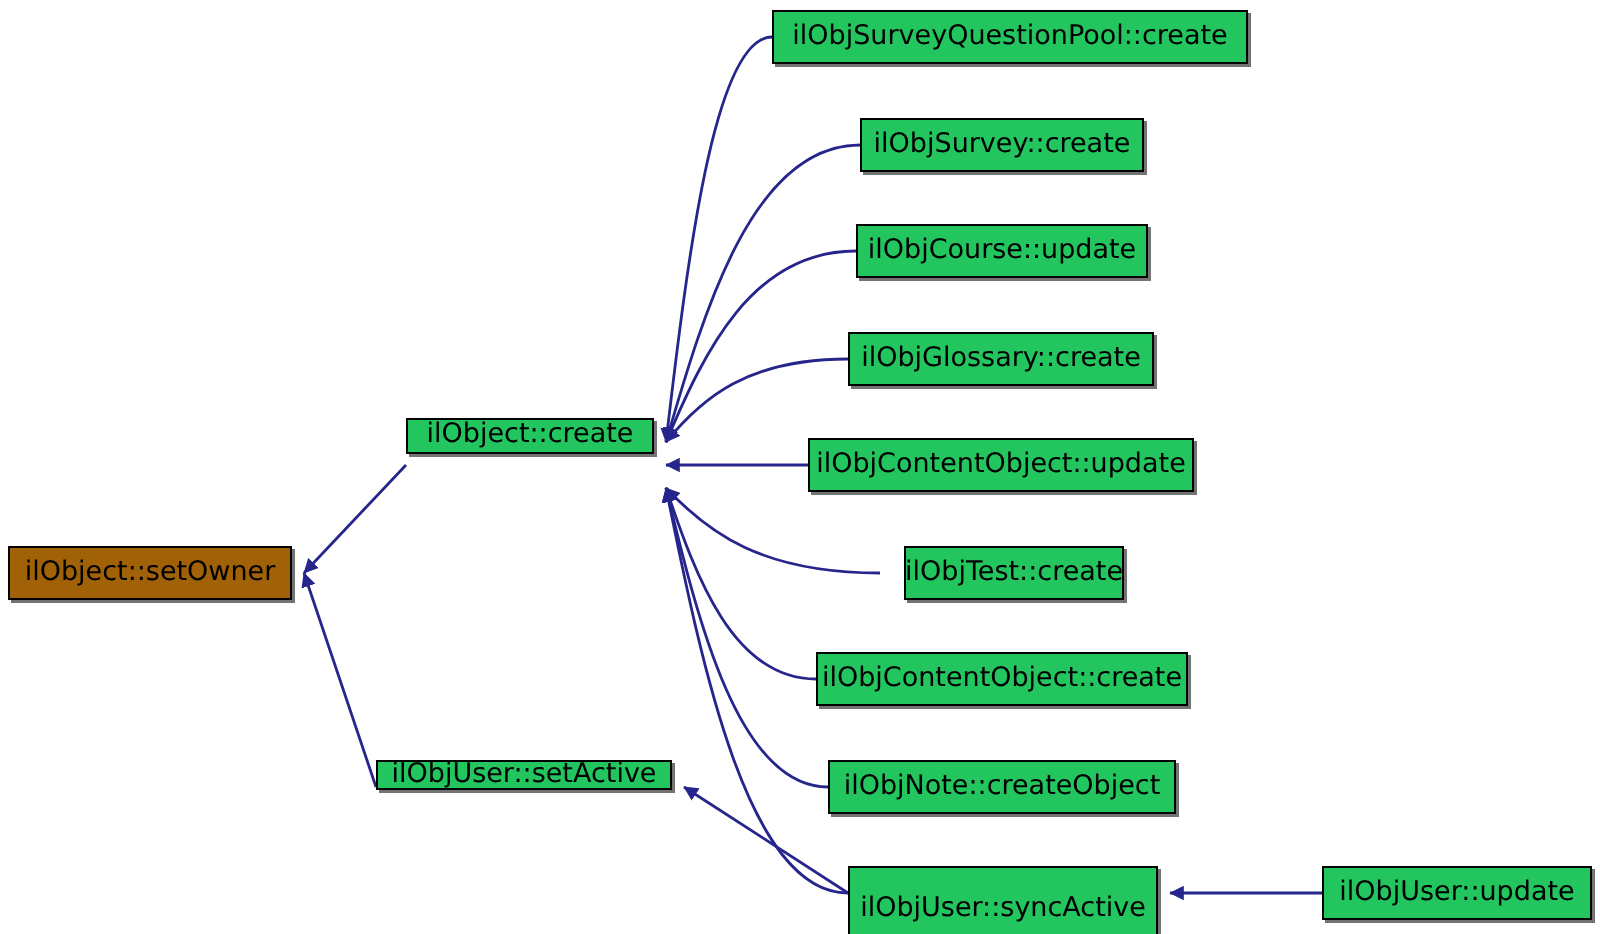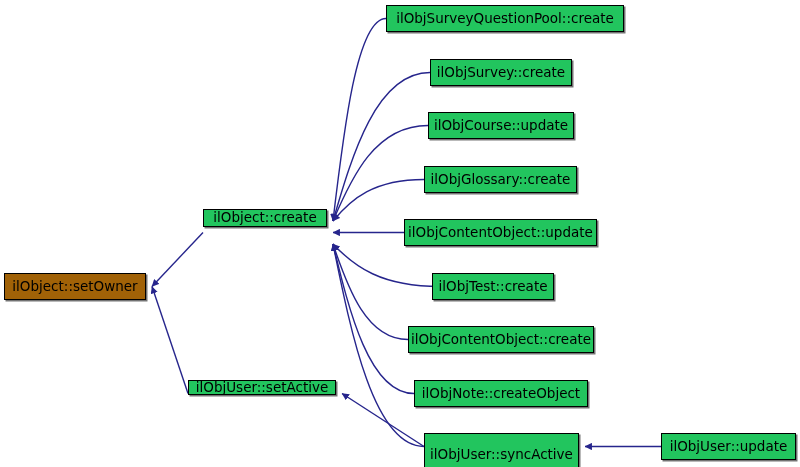--- a/index.html
+++ b/index.html
@@ -88,21 +88,21 @@
       </div>
       <div class="node" style="left: 428px; top: 112px; width: 146px; height: 27px;">
         <span class="node-label">ilObjCourse::update</span>
       </div>
       <div class="node" style="left: 424px; top: 166px; width: 153px; height: 27px;">
         <span class="node-label">ilObjGlossary::create</span>
       </div>
       <div class="node" style="left: 404px; top: 219px; width: 193px; height: 27px;">
         <span class="node-label">ilObjContentObject::update</span>
       </div>
-      <div class="node" style="left: 432px; top: 273px; width: 122px; height: 27px;">
+      <div class="node" style="left: 452px; top: 273px; width: 110px; height: 27px;">
         <span class="node-label">ilObjTest::create</span>
       </div>
       <div class="node" style="left: 408px; top: 326px; width: 186px; height: 27px;">
         <span class="node-label">ilObjContentObject::create</span>
       </div>
       <div class="node" style="left: 414px; top: 380px; width: 174px; height: 27px;">
         <span class="node-label">ilObjNote::createObject</span>
       </div>
       <div class="node" style="left: 424px; top: 433px; width: 155px; height: 44px;">
         <span class="node-label">ilObjUser::syncActive</span>

